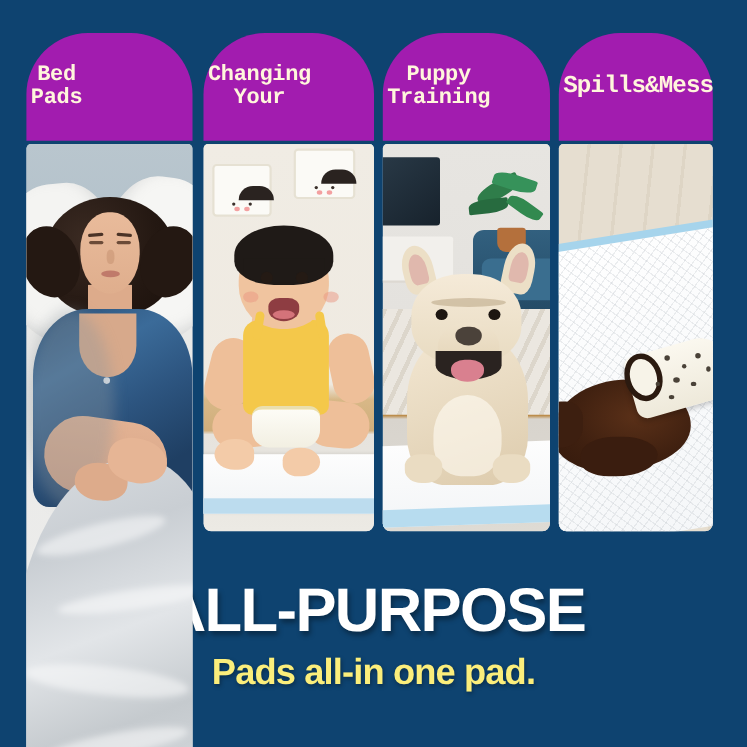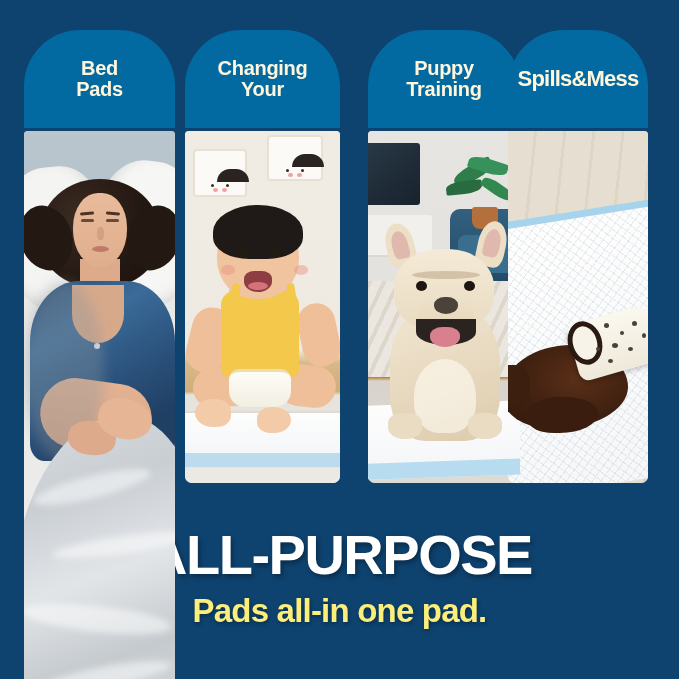--- a/index.html
+++ b/index.html
@@ -9,31 +9,32 @@
     background:#0e4370;
     position:relative;
   }
 
   
   .panels { position:absolute; left:0; top:0; width:679px; height:500px; }
 
   .panel { position:absolute; top:30px; }
   .panel.p1 { left:24px;  width:151px; }
   .panel.p2 { left:185px; width:155px; }
-  .panel.p3 { left:368px; width:152px; }
+  .panel.p3 { left:348px; width:152px; }
   .panel.p4 { left:508px; width:140px; }
 
   .tab {
     position:relative;
     height:98px;
-    background:#0369a1;
+    background:#a21caf;
     border-radius:56px 56px 0 0;
-    display:flex; align-items:center; justify-content:center;
+    display:flex; align-items:center; 
     text-align:center;
     padding:0 4px;
+    font-family:Liberation Mono, monospace;
   }
   .tab-label {
     color:#fff6dc;
     font-weight:bold;
     font-size:20px;
     line-height:1.05;
     letter-spacing:-0.3px;
     white-space:pre-line;
   }
   .panel.p4 .tab-label { font-size:22px; letter-spacing:-0.8px; }

